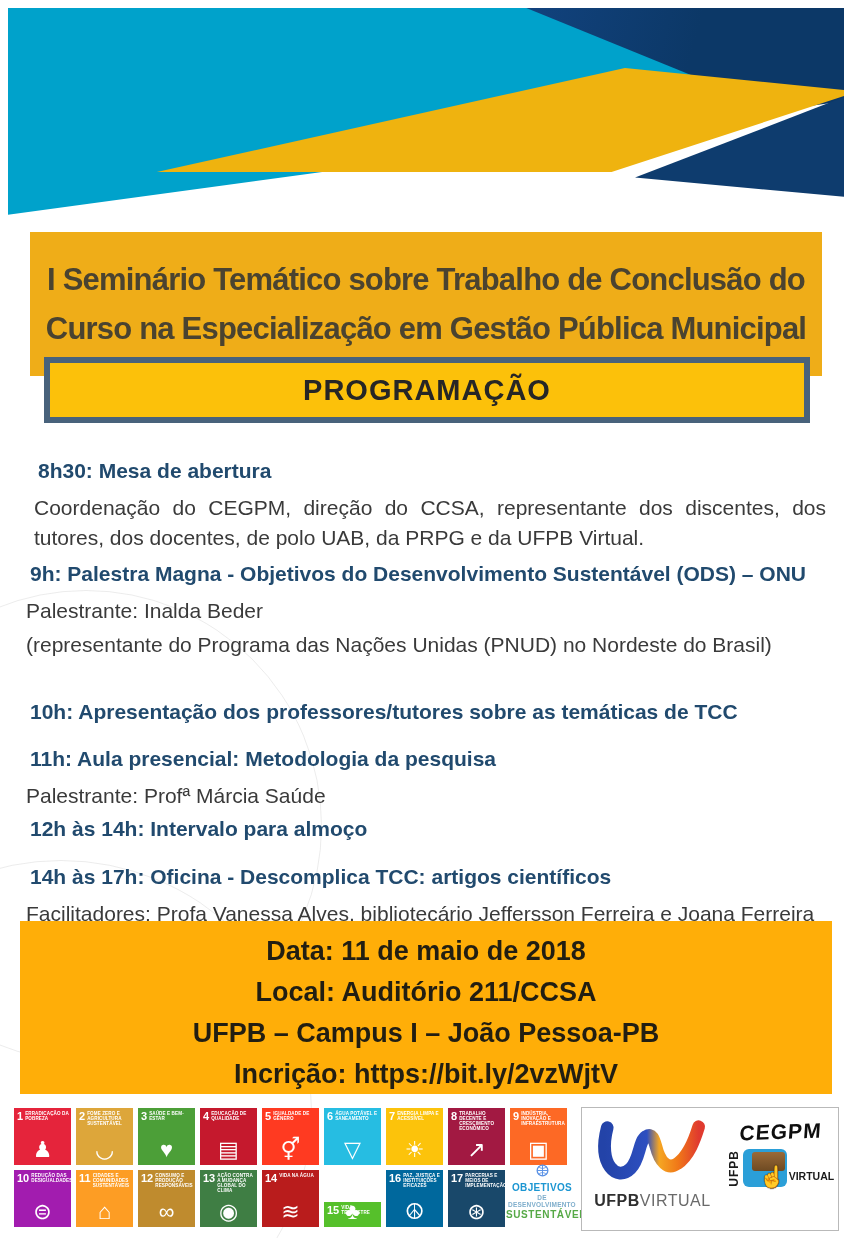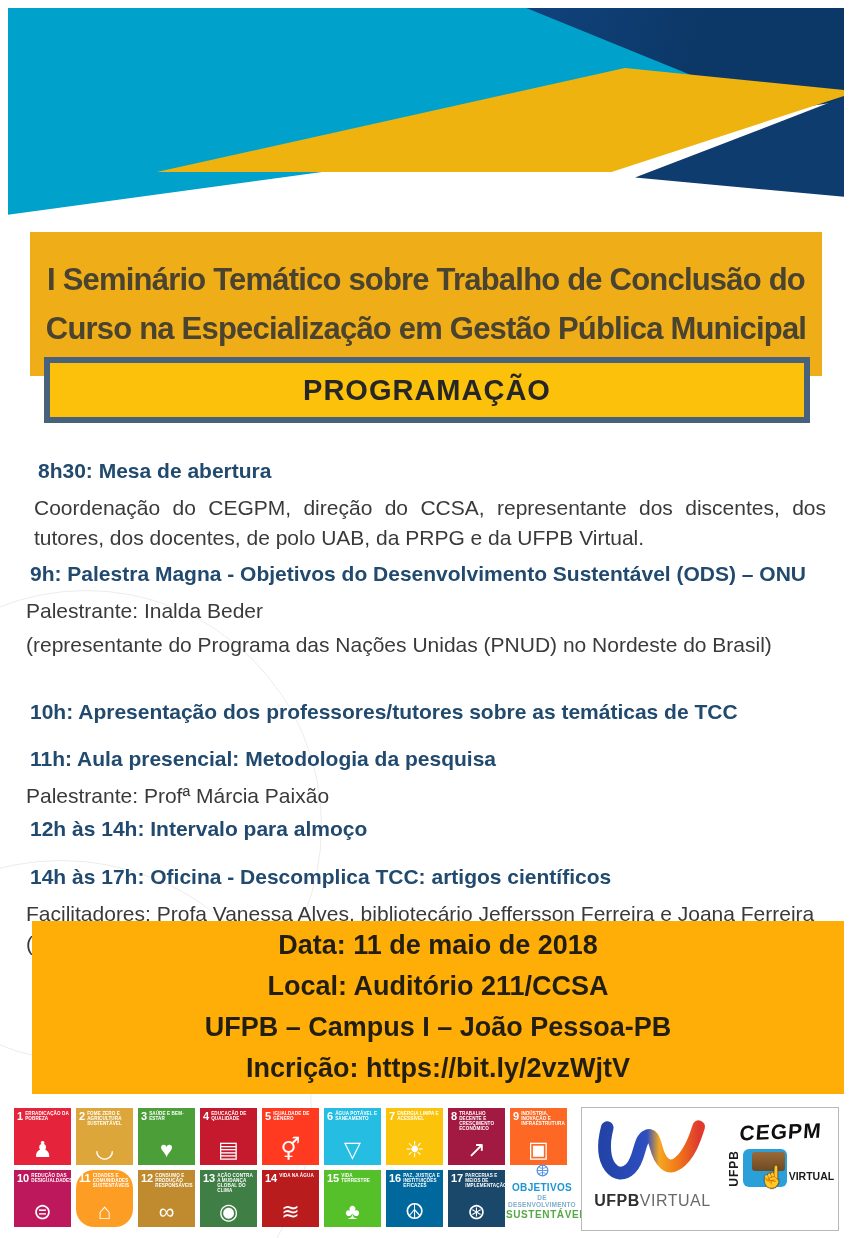--- a/index.html
+++ b/index.html
@@ -41,22 +41,22 @@
   .s2{top:551px;}
   .s3{top:689px;}
   .s4{top:736px;}
   .s5{top:806px;}
   .s6{top:854px;}
   .sched h3{margin:8px;font-size:21px;font-weight:700;line-height:29px;color:var(--heading);}
   .sched p{margin:4px;font-size:21px;line-height:29.5px;color:var(--body_text);}
   .just{text-align:justify;}
 
   
-  .infobox{position:absolute;left:32px;top:921px;width:812px;height:173px;background:var(--footer_bg);
-    text-align:center;padding-top:4px;box-sizing:border-box;}
+  .infobox{position:absolute;left:20px;top:921px;width:812px;height:173px;background:var(--footer_bg);
+    text-align:center;padding-top:10px;box-sizing:border-box;}
   .infobox div{font-size:27px;font-weight:700;line-height:41px;color:var(--footer_text);}
 
   
   .sdg{position:absolute;left:14px;top:1108px;display:grid;grid-template-columns:repeat(9,57px);
     grid-auto-rows:57px;gap:5px;}
   .tile{position:relative;color:#fff;overflow:hidden;}
   .tile .hd{display:flex;gap:2px;padding:3px 2px 0 3px;align-items:flex-start;}
   .tile .num{font-size:11px;font-weight:700;line-height:10px;}
   .tile .lbl{font-size:4.6px;font-weight:700;line-height:5px;text-transform:uppercase;letter-spacing:.1px;}
   .tile .gl{position:absolute;left:0;right:0;bottom:1px;text-align:center;font-size:22px;line-height:28px;}
@@ -118,21 +118,21 @@
     <section class="s2">
       <h3>9h: Palestra Magna - Objetivos do Desenvolvimento Sustentável (ODS) – ONU</h3>
       <p>Palestrante: Inalda Beder</p>
       <p>(representante do Programa das Nações Unidas (PNUD) no Nordeste do Brasil)</p>
     </section>
     <section class="s3">
       <h3>10h: Apresentação dos professores/tutores sobre as temáticas de TCC</h3>
     </section>
     <section class="s4">
       <h3>11h: Aula presencial: Metodologia da pesquisa</h3>
-      <p>Palestrante: Profª Márcia Paixão</p>
+      <p>Palestrante: Profª Márcia Saúde</p>
     </section>
     <section class="s5">
       <h3>12h às 14h: Intervalo para almoço</h3>
     </section>
     <section class="s6">
       <h3>14h às 17h: Oficina - Descomplica TCC: artigos científicos</h3>
       <p>Facilitadores: Profa Vanessa Alves, bibliotecário Jeffersson Ferreira e Joana Ferreira (bolsista PROBEX)</p>
     </section>
   </div>
 
@@ -200,28 +200,28 @@
         </div>
         <div class="gl">↗</div>
       </div>
       <div class="tile" style="background: rgb(253, 105, 37);">
         <div class="hd">
           <span class="num">9</span>
           <span class="lbl">Indústria, inovação e infraestrutura</span>
         </div>
         <div class="gl">▣</div>
       </div>
-      <div class="tile" style="background: #be185d;">
+      <div class="tile" style="background: #a21caf;">
         <div class="hd">
           <span class="num">10</span>
           <span class="lbl">Redução das desigualdades</span>
         </div>
         <div class="gl">⊜</div>
       </div>
-      <div class="tile" style="background: rgb(253, 157, 36); border-radius: 18px;">
+      <div class="tile" style="background: rgb(253, 157, 36);">
         <div class="hd">
           <span class="num">11</span>
           <span class="lbl">Cidades e comunidades sustentáveis</span>
         </div>
         <div class="gl">⌂</div>
       </div>
       <div class="tile" style="background: rgb(191, 139, 46);">
         <div class="hd">
           <span class="num">12</span>
           <span class="lbl">Consumo e produção responsáveis</span>
@@ -235,21 +235,21 @@
         </div>
         <div class="gl">◉</div>
       </div>
       <div class="tile" style="background: #b91c1c;">
         <div class="hd">
           <span class="num">14</span>
           <span class="lbl">Vida na água</span>
         </div>
         <div class="gl">≋</div>
       </div>
-      <div class="tile" style="background: rgb(86, 192, 43);">
+      <div class="tile" style="background: rgb(86, 192, 43); margin-top: 32px;">
         <div class="hd">
           <span class="num">15</span>
           <span class="lbl">Vida terrestre</span>
         </div>
         <div class="gl">♣</div>
       </div>
       <div class="tile" style="background: rgb(0, 104, 157);">
         <div class="hd">
           <span class="num">16</span>
           <span class="lbl">Paz, justiça e instituições eficazes</span>

